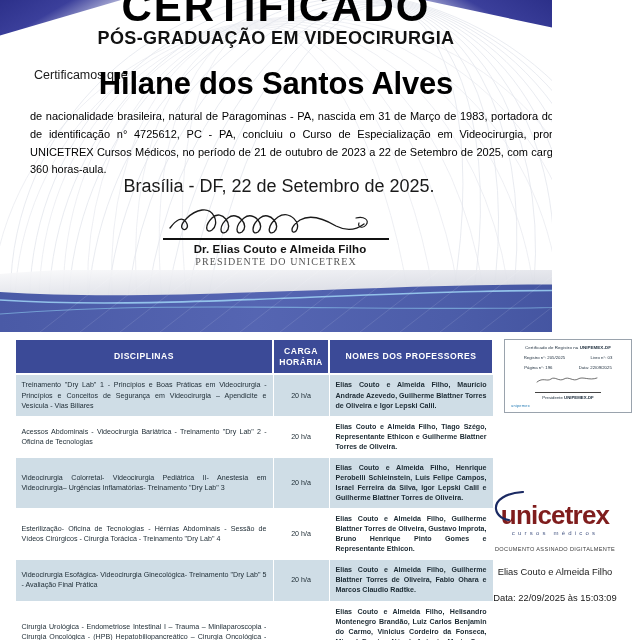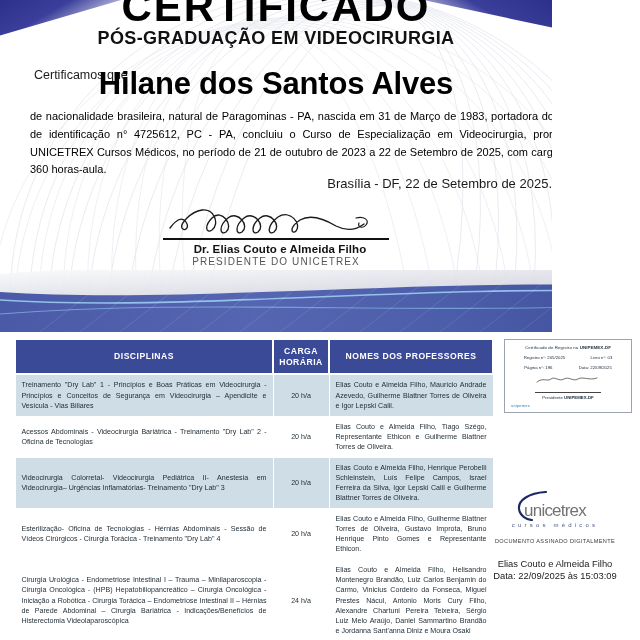--- a/index.html
+++ b/index.html
@@ -85,22 +85,22 @@
     width: 582px;
     font-size: 11px;
     line-height: 1.62;
     color: #000000;
     text-align: justify;
   }
 
   .place-date {
     position: absolute;
     top: 176px; left: 6px; right: 0;
-    text-align: right;
-    font-size: 13px;
+    text-align: center;
+    font-size: 18px;
     color: #1a1a1a;
   }
 
   .sign-area {
     position: absolute;
     top: 204px; left: 0; right: 0;
     text-align: center;
   }
   .sign-svg { display: block; margin: 0 auto; }
   .sign-rule {
@@ -113,20 +113,21 @@
     font-weight: bold;
     color: #111;
     letter-spacing: 0.1px;
     padding-left: 8px;
   }
   .sign-role {
     font-size: 10px;
     color: #555;
     letter-spacing: 1.1px;
     margin-top: 1px;
+    font-family: Liberation Serif, serif;
   }
 
   
   .wave-band {
     position: absolute;
     left: 0; right: 0; bottom: 0;
     height: 62px;
     overflow: hidden;
   }
 
@@ -163,21 +164,21 @@
     line-height: 1.42;
     color: #1c2a33;
     padding: 5px 6px;
     border: 1px solid #ffffff;
     vertical-align: middle;
   }
   tr.alt td { background: #cfdde6; }
   tr.plain td { background: #ffffff; }
   td.disc { text-align: justify; }
   td.hours { text-align: center; white-space: nowrap; margin-top: 38px; }
-  td.profs { text-align: justify; }
+  td.profs { text-align: justify; font-weight: bold; }
 
   
   .stamp {
     position: absolute;
     top: 7px; right: 8px;
     width: 128px;
     border: 1px solid #9aa3ad;
     background: #fff;
     padding: 5px 6px 4px;
   }
@@ -215,23 +216,23 @@
   }
 
   
   .brand {
     position: absolute;
     top: 170px; right: 10px;
     width: 150px;
     text-align: center;
   }
   .brand-word {
-    font-size: 17px;
-    font-weight: normal;
-    color: #737373;
+    font-size: 26px;
+    font-weight: bold;
+    color: #7f1d1d;
     letter-spacing: -0.8px;
     line-height: 1;
     position: relative;
     display: inline-block;
   }
   .brand-sub {
     font-size: 6px;
     color: #4a5a86;
     letter-spacing: 3.2px;
     margin-top: 2px;
@@ -244,21 +245,21 @@
     margin-top: 10px;
   }
   .digi-name {
     font-size: 9.4px;
     color: #1a1a1a;
     margin-top: 14px;
   }
   .digi-date {
     font-size: 9.4px;
     color: #1a1a1a;
-    margin-top: 1px;
+    margin-top: 15px;
   }
 </style>
 </head>
 <body>
 
 <div id="certificate">
 
   <svg class="bg-swirl" width="640" height="332" viewBox="0 0 640 332" aria-hidden="true">
     <defs>
       <clipPath id="cbclip">
@@ -393,20 +394,25 @@
         <tr class="alt">
           <td class="disc">Videocirurgia Colorretal- Videocirurgia Pediátrica II- Anestesia em Videocirurgia– Urgências Inflamatórias- Treinamento "Dry Lab" 3</td>
           <td class="hours">20 h/a</td>
           <td class="profs">Elias Couto e Almeida Filho, Henrique Perobelli Schleinstein, Luís Felipe Campos, Israel Ferreira da Silva, Igor Lepski Calil e Guilherme Blattner Torres de Oliveira.</td>
         </tr>
         <tr class="plain">
           <td class="disc">Esterilização- Oficina de Tecnologias - Hérnias Abdominais - Sessão de Vídeos Cirúrgicos - Cirurgia Torácica -  Treinamento "Dry Lab" 4</td>
           <td class="hours">20 h/a</td>
           <td class="profs">Elias Couto e Almeida Filho, Guilherme Blattner Torres de Oliveira, Gustavo Improta, Bruno Henrique Pinto Gomes e Representante Ethicon.</td>
         </tr>
+        <tr class="alt">
+          <td class="disc">Videocirurgia Esofágica- Videocirurgia Ginecológica- Treinamento "Dry Lab" 5 - Avaliação Final Prática</td>
+          <td class="hours">20 h/a</td>
+          <td class="profs">Elias Couto e Almeida Filho, Guilherme Blattner Torres de Oliveira, Fabio Ohara e Marcos Claudio Radtke.</td>
+        </tr>
         <tr class="plain">
           <td class="disc">Cirurgia Urológica - Endometriose Intestinal I – Trauma – Minilaparoscopia - Cirurgia Oncológica - (HPB) Hepatobiliopancreático – Cirurgia Oncológica - Iniciação a Robótica - Cirurgia Torácica – Endometriose Intestinal II – Hérnias de Parede Abdominal – Cirurgia Bariátrica - Indicações/Benefícios de Histerectomia Videolaparoscópica</td>
           <td class="hours">24 h/a</td>
           <td class="profs">Elias Couto e Almeida Filho, Helisandro Montenegro Brandão, Luiz Carlos Benjamin do Carmo, Vinicius Cordeiro da Fonseca, Miguel Prestes Nácul, Antonio Moris Cury Filho, Alexandre Chartuni Pereira Teixeira, Sérgio Luiz Melo Araújo, Daniel Sammartino Brandão e Jordanna Sant'anna Diniz e Moura Osaki</td>
         </tr>
       </tbody>
   </table>
 
   <div class="stamp">
     <div class="stamp-title">

